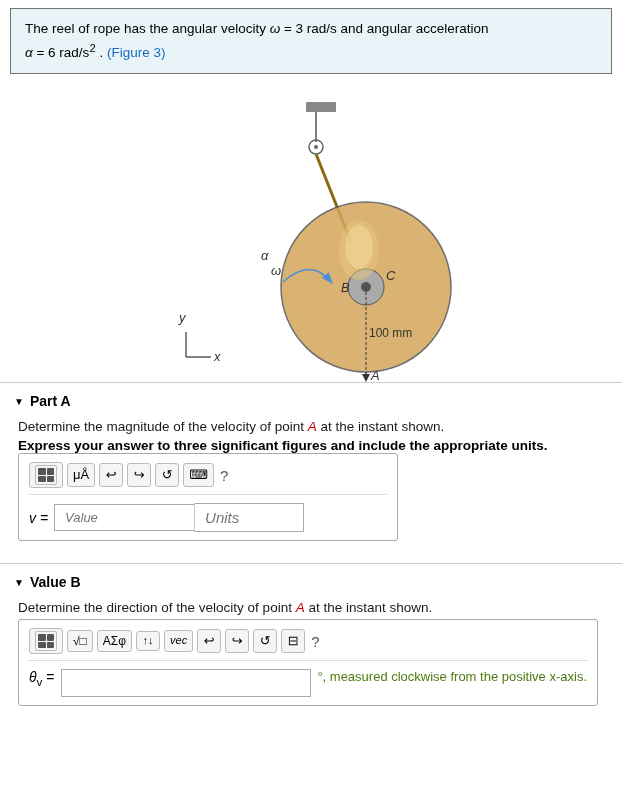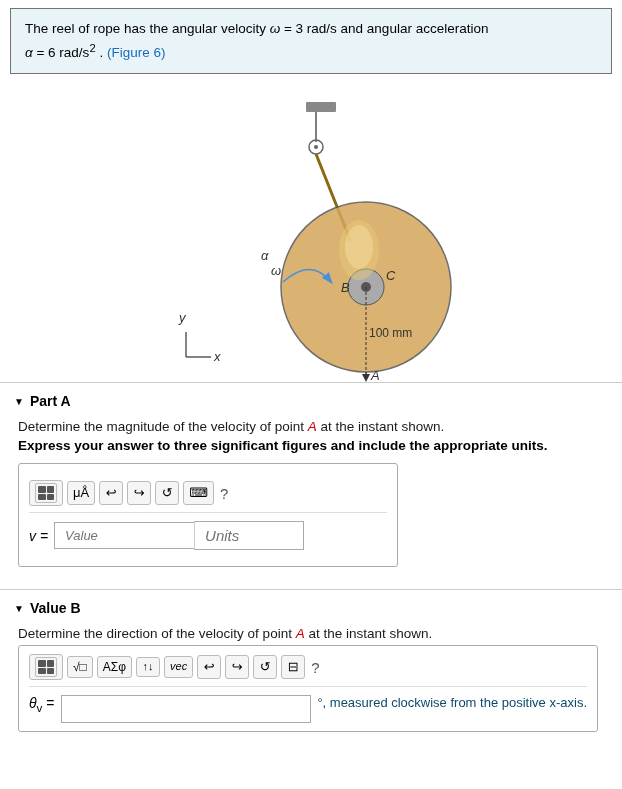--- a/index.html
+++ b/index.html
@@ -65,27 +65,26 @@
       color: #1a1a1a;
       margin-bottom: 4px;
       font-size: 13.5px;
     }
     .part-instruction .highlight {
       color: #c00;
     }
     .part-instruction-bold {
       font-weight: bold;
       font-size: 13.5px;
-      margin-bottom: 10px;
     }
 
     .answer-box {
       border: 1px solid #aaa;
       border-radius: 3px;
-      padding: 16px 10px;
+      padding: 8px 10px;
       background: #fff;
       max-width: 380px;
     }
 
     .toolbar {
       display: flex;
       align-items: center;
       gap: 4px;
       margin-bottom: 8px;
       padding-bottom: 6px;
@@ -181,21 +180,21 @@
     .input-field-b {
       border: 1px solid #aaa;
       padding: 5px 10px;
       font-size: 14px;
       width: 340px;
       outline: none;
     }
     .input-suffix {
       font-size: 13px;
       margin-left: 6px;
-      color: #0c4a6e;
+      color: #4d7c0f;
       white-space: nowrap;
     }
 
     .btn-grid {
       display: inline-grid;
       grid-template-columns: 1fr 1fr;
       grid-template-rows: 1fr 1fr;
       width: 22px;
       height: 20px;
       gap: 1px;
@@ -225,21 +224,21 @@
       padding: 1px 4px;
     }
   </style>
 </head>
 <body>
 
 <div class="problem-statement">
   <span>
     The reel of rope has the angular velocity <em>ω</em> = 3  rad/s and angular acceleration
     <br>
-    <em>α</em> = 6  rad/s<sup>2</sup> . <a href="#">(Figure 6)</a>
+    <em>α</em> = 6  rad/s<sup>2</sup> . <a href="#">(Figure 3)</a>
   </span>
 </div>
 
 <div class="figure-area">
   <svg class="figure-svg" width="400" height="290" viewBox="0 0 400 290">
 
     <rect x="195" y="10" width="30" height="10" fill="#888" rx="1"></rect>
     <line x1="205" y1="20" x2="205" y2="50" stroke="#555" stroke-width="1.5"></line>
 
     <circle cx="205" cy="55" r="7" fill="none" stroke="#666" stroke-width="1.5"></circle>

